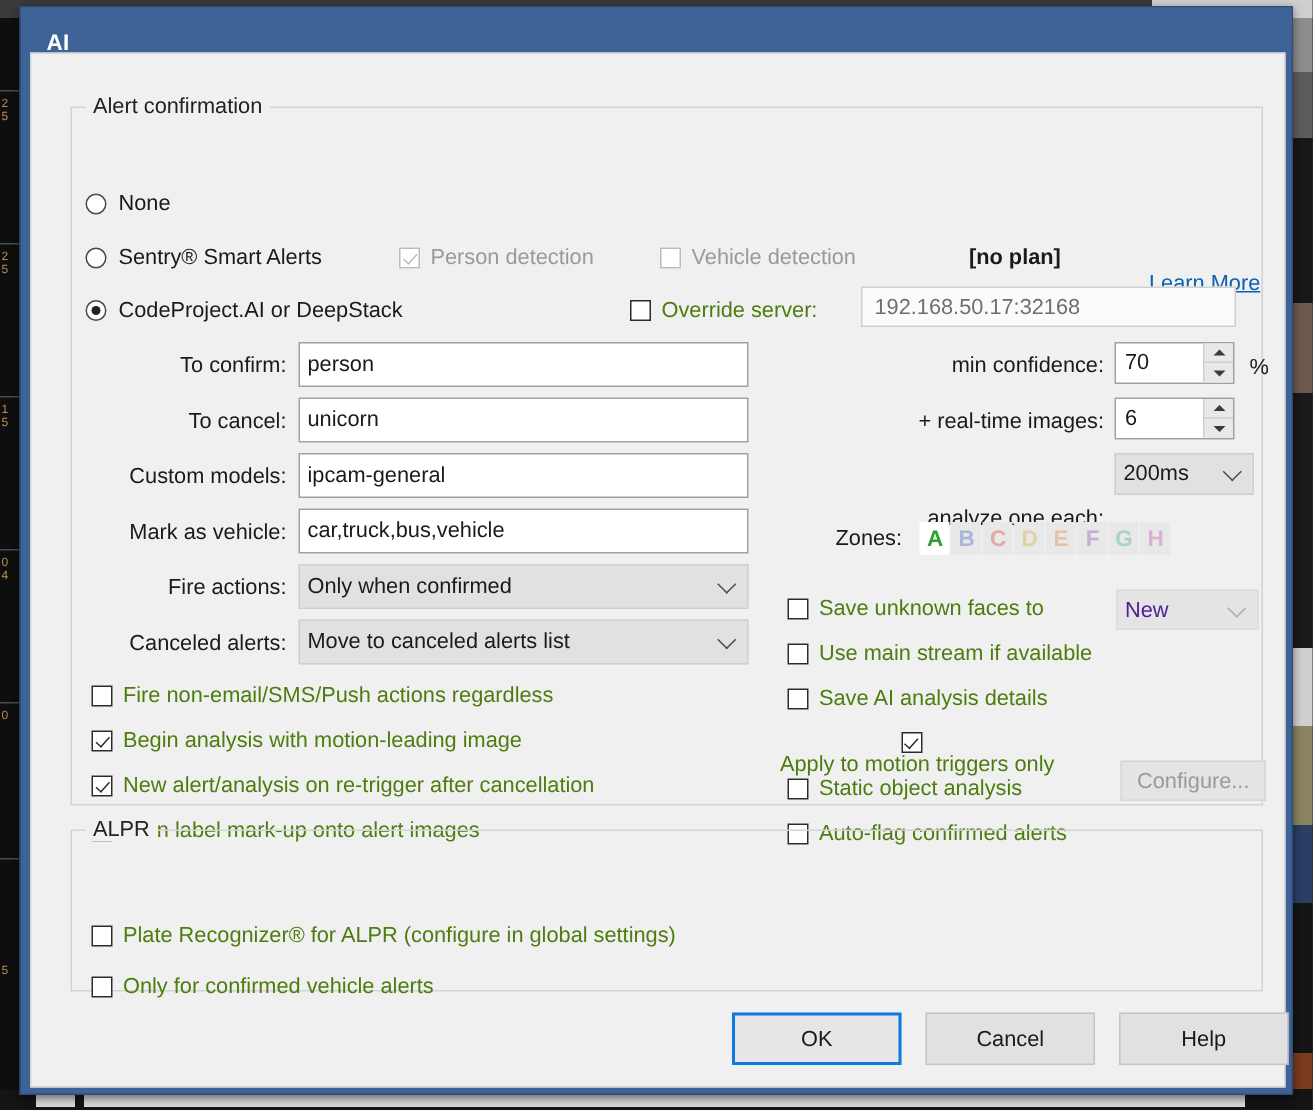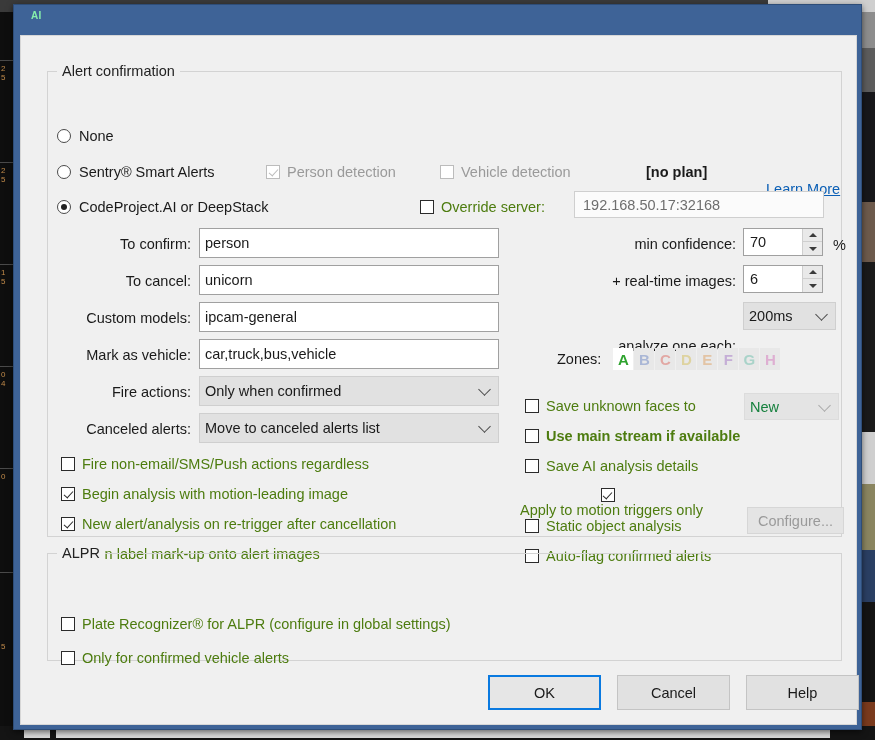--- a/index.html
+++ b/index.html
@@ -52,22 +52,22 @@
     width: 849px; height: 726px;
     background: #3e6397;            
     border: 1px solid #2e4d78;
     box-shadow: 0 2px 6px rgba(0,0,0,.55);
   }
   .titlebar {
     position: absolute; left: 0; top: 0; width: 100%; height: 30px;
     background: #3e6397;
   }
   .titlebar .title {
-    position: absolute; left: 17px; top: 5px;
-    font-size: 10px; font-weight: bold; color: #86efac;
+    position: absolute; left: 17px; top: 15px;
+    font-size: 15px; font-weight: bold; color: #ffffff;
     letter-spacing: .2px;
   }
   .client {
     position: absolute; left: 6px; top: 30px;
     width: 837px; height: 690px;
     background: #f0f0f0;
     border: 1px solid #d7d7d7;
   }
 
   
@@ -144,21 +144,21 @@
     font-size: 14.5px; color: #1a1a1a;
     display: flex; align-items: center; padding-left: 5px;
     white-space: nowrap;
   }
   .combo .chev {
     position: absolute; right: 9px; top: 50%; width: 9px; height: 9px;
     margin-top: -6px;
     border: solid #4a4a4a; border-width: 0 1.5px 1.5px 0;
     transform: rotate(45deg);
   }
-  .combo.disabled { background: #e4e4e4; border-color: #dcdcdc; color: #15803d; }
+  .combo.disabled { background: #e4e4e4; border-color: #dcdcdc; color: #4c1d95; }
   .combo.disabled .chev { border-color: #a9a9a9; }
 
   
   .spin { position: absolute; background:#fff; border: 1px solid #a0a0a0; display:flex; }
   .spin .val {
     flex: 1 1 auto; font-size: 14.5px; color: #1a1a1a;
     display: flex; align-items: center; padding-left: 6px;
   }
   .spin .btns {
     flex: 0 0 20px; display: flex; flex-direction: column;
@@ -376,21 +376,21 @@
           <span class="box"></span>
           <span class="txt">Burn label mark-up onto alert images</span>
         </div>
       </div>
 
     <div id="right-checks">
         <div class="check" style="left: 504px; top: 362px;">
           <span class="box"></span>
           <span class="txt">Save unknown faces to</span>
         </div>
-        <div class="check" style="left: 504px; top: 392px; font-weight: bold;">
+        <div class="check" style="left: 504px; top: 392px;">
           <span class="box"></span>
           <span class="txt">Use main stream if available</span>
         </div>
         <div class="check" style="left: 504px; top: 422px;">
           <span class="box"></span>
           <span class="txt">Save AI analysis details</span>
         </div>
         <div class="check on" style="left: 492px; top: 452px; flex-direction: column;">
           <span class="box"></span>
           <span class="txt">Apply to motion triggers only</span>

